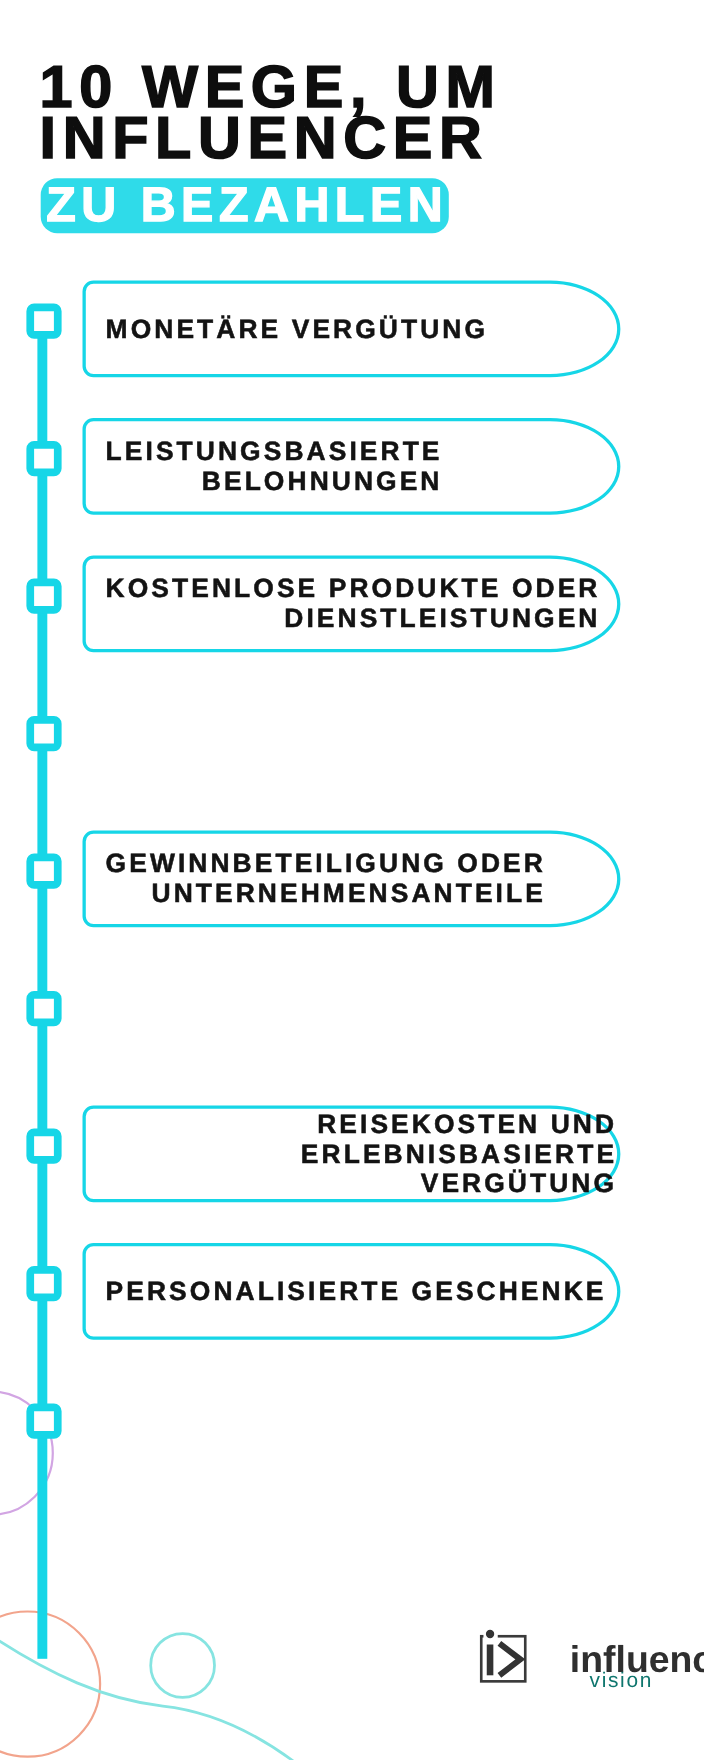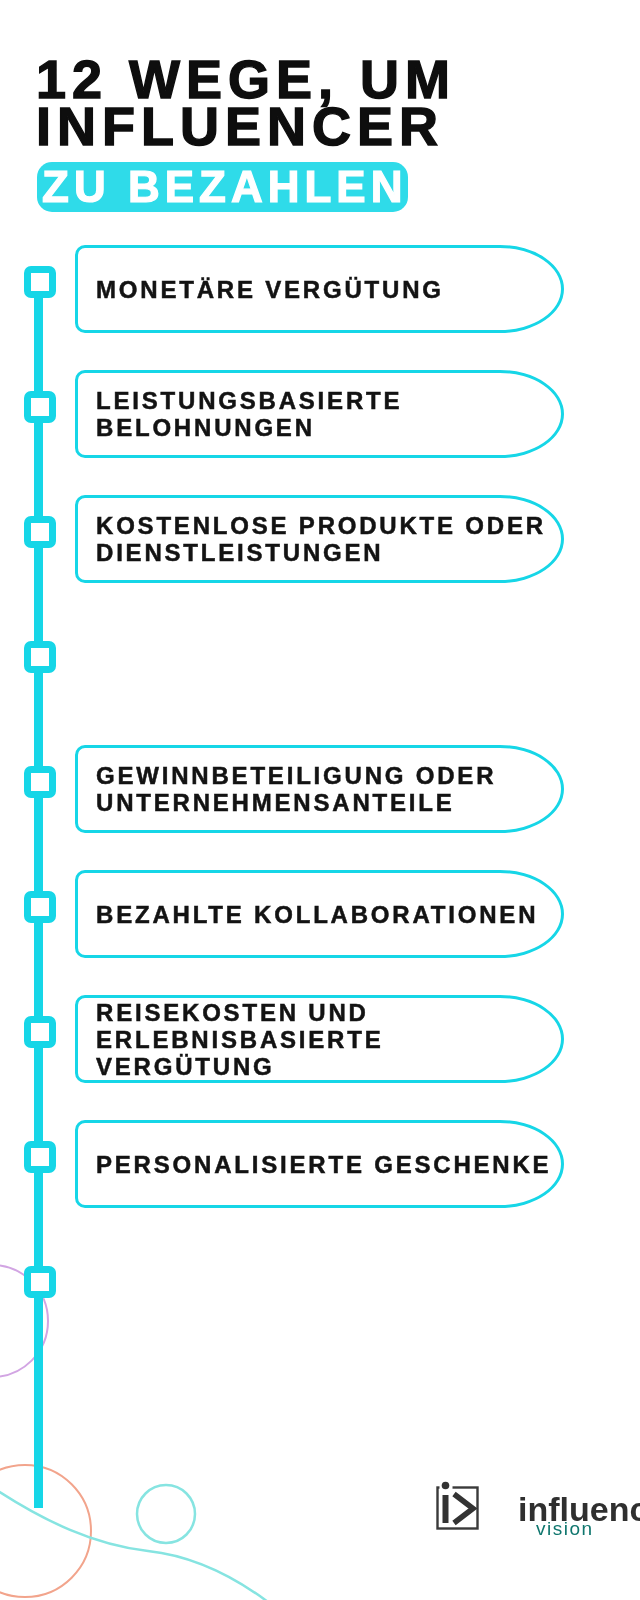--- a/index.html
+++ b/index.html
@@ -36,21 +36,21 @@
     -webkit-text-stroke:1.2px #ffffff;
     white-space:nowrap;
     border-radius:15px;
   }
 
   
   .timeline-line{
     position:absolute;left:34px;top:280px;z-index:1;
     width:9px;height:1228px;background:var(--accent);
   }
-  .items{position:absolute;left:0;top:245px;width:548px;z-index:2;}
+  .items{position:absolute;left:0;top:255px;width:548px;z-index:2;text-align:right;}
   .item-row{position:relative;height:88px;margin-bottom:37px;}
   .marker{
     position:absolute;left:24px;top:21px;z-index:2;
     width:32px;height:32px;background:#ffffff;
     border:7px solid var(--accent);border-radius:7px;
   }
   .item-box{
     position:absolute;left:75px;top:0;
     width:489px;height:88px;background:#ffffff;
     border:3px solid var(--accent);
@@ -80,21 +80,21 @@
 
 <div class="page">
 
   <svg class="deco" width="640" height="1600" viewBox="0 0 640 1600">
     <circle cx="-8" cy="1321" r="56" fill="none" stroke-width="2" stroke="#d2a5e3"></circle>
     <circle cx="25" cy="1531" r="66" fill="none" stroke-width="2" stroke="#f2a48c"></circle>
     <circle cx="166" cy="1514" r="29" fill="none" stroke-width="2.5" stroke="#86e4e1"></circle>
     <path d="M -8 1487 C 45 1522, 95 1545, 148 1551 C 185 1555, 225 1570, 268 1602" fill="none" stroke-width="2.5" stroke="#86e4e1"></path>
   </svg>
 
-  <h1 class="title">12 WEGE, UM
+  <h1 class="title">10 WEGE, UM
 INFLUENCER</h1>
   <div class="title-highlight">ZU BEZAHLEN</div>
 
   <div class="timeline-line"></div>
   <div class="items" id="items">
     <div class="item-row">
       <span class="marker"></span>
       <div class="item-box">
         <span class="item-label">MONETÄRE VERGÜTUNG</span>
       </div>
@@ -123,23 +123,20 @@
     <div class="item-row">
       <span class="marker"></span>
       <div class="item-box">
         <span class="item-label">GEWINNBETEILIGUNG ODER
 UNTERNEHMENSANTEILE</span>
       </div>
     </div>
 
     <div class="item-row">
       <span class="marker"></span>
-      <div class="item-box">
-        <span class="item-label">BEZAHLTE KOLLABORATIONEN</span>
-      </div>
     </div>
 
     <div class="item-row">
       <span class="marker"></span>
       <div class="item-box">
         <span class="item-label">REISEKOSTEN UND
 ERLEBNISBASIERTE VERGÜTUNG</span>
       </div>
     </div>
 

